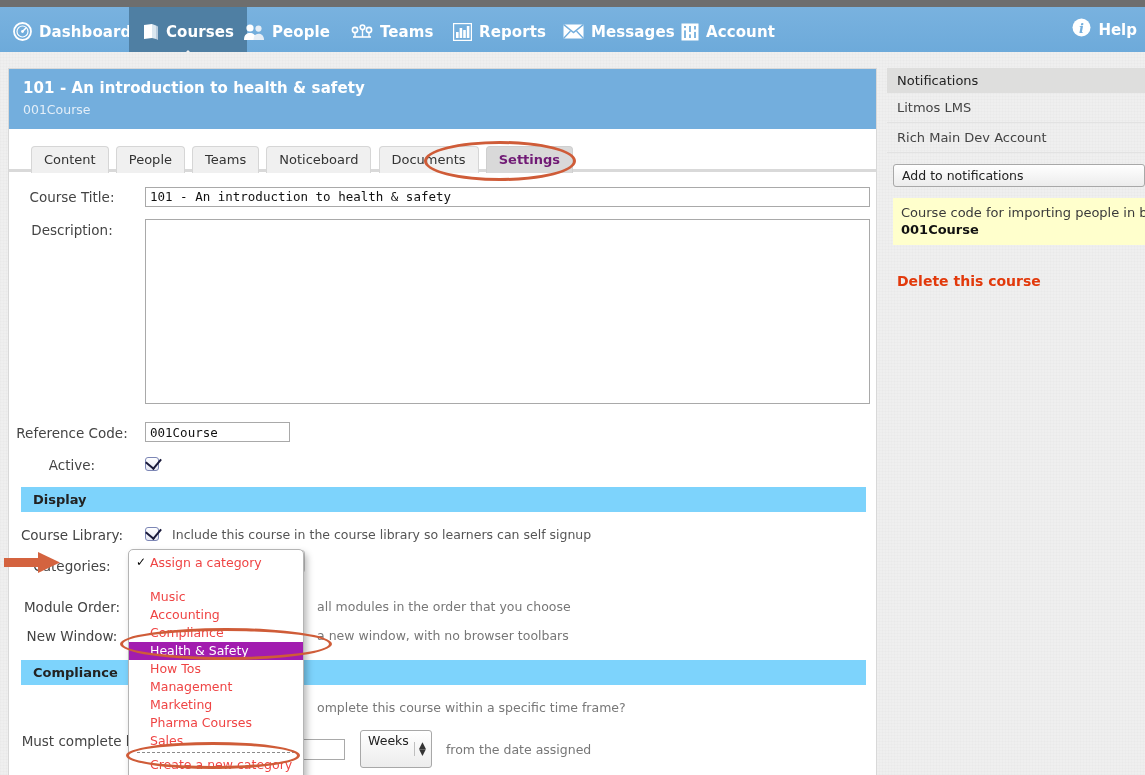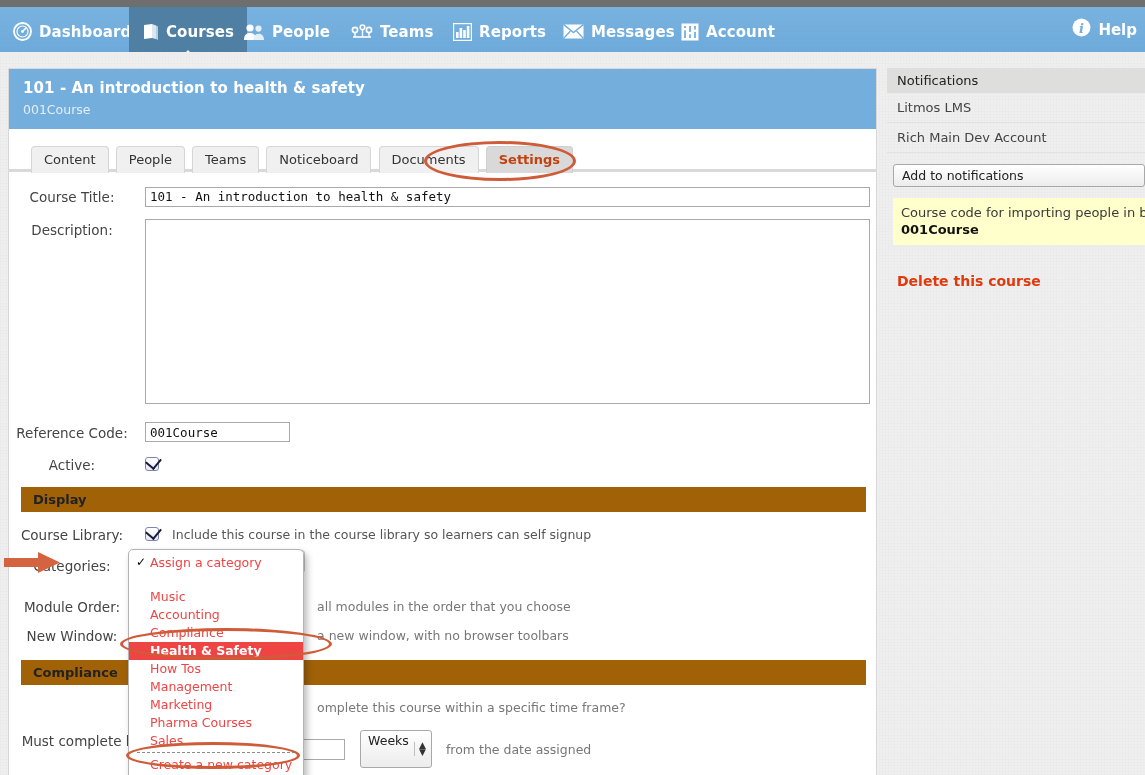--- a/index.html
+++ b/index.html
@@ -119,21 +119,21 @@
     border: 1px solid #d6d6d6;
     border-bottom: none;
     border-radius: 4px 4px 0 0;
     cursor: pointer;
     vertical-align: bottom;
   }
   .tab.selected {
     background: #d9d9d9;
     font-weight: bold;
     border-color: #cfcfcf;
-    color: #c2410c;
+    color: #701a75;
   }
 
   
   .form-area { padding: 14px 0 0 0; position: relative; }
   .frow {
     display: flex;
     align-items: flex-start;
     margin-bottom: 12px;
   }
   .flabel {
@@ -189,21 +189,21 @@
     transform: rotate(40deg);
   }
   .cbox.empty {
     border: 1px solid #b9b9b9;
     background: #fafafa;
     border-radius: 2px;
   }
 
   
   .section-bar {
-    background: #a16207;
+    background: #7dd3fc;
     font-size: 13px;
     font-weight: bold;
     color: #222;
     padding: 5px 0 5px 12px;
     margin: 14px 0 12px 12px;
     width: 845px;
   }
 
   .hint {
     font-size: 12.5px;
@@ -285,23 +285,23 @@
   }
   .dd-item.checked::before {
     content: "\2713";
     position: absolute;
     left: 7px; top: 0px;
     font-size: 12px;
     font-weight: bold;
     color: #000;
   }
   .dd-item.highlight {
-    background: #ef4444;
+    background: #a21caf;
     color: #ffffff;
-    font-weight: bold;
+    font-weight: normal;
   }
   .dd-gap { height: 16px; }
   .dd-sep {
     margin: 2px 8px 3px 8px;
     border-top: 1px dashed #8b8b8b;
     height: 0;
   }
 
   
   .sidebar {

